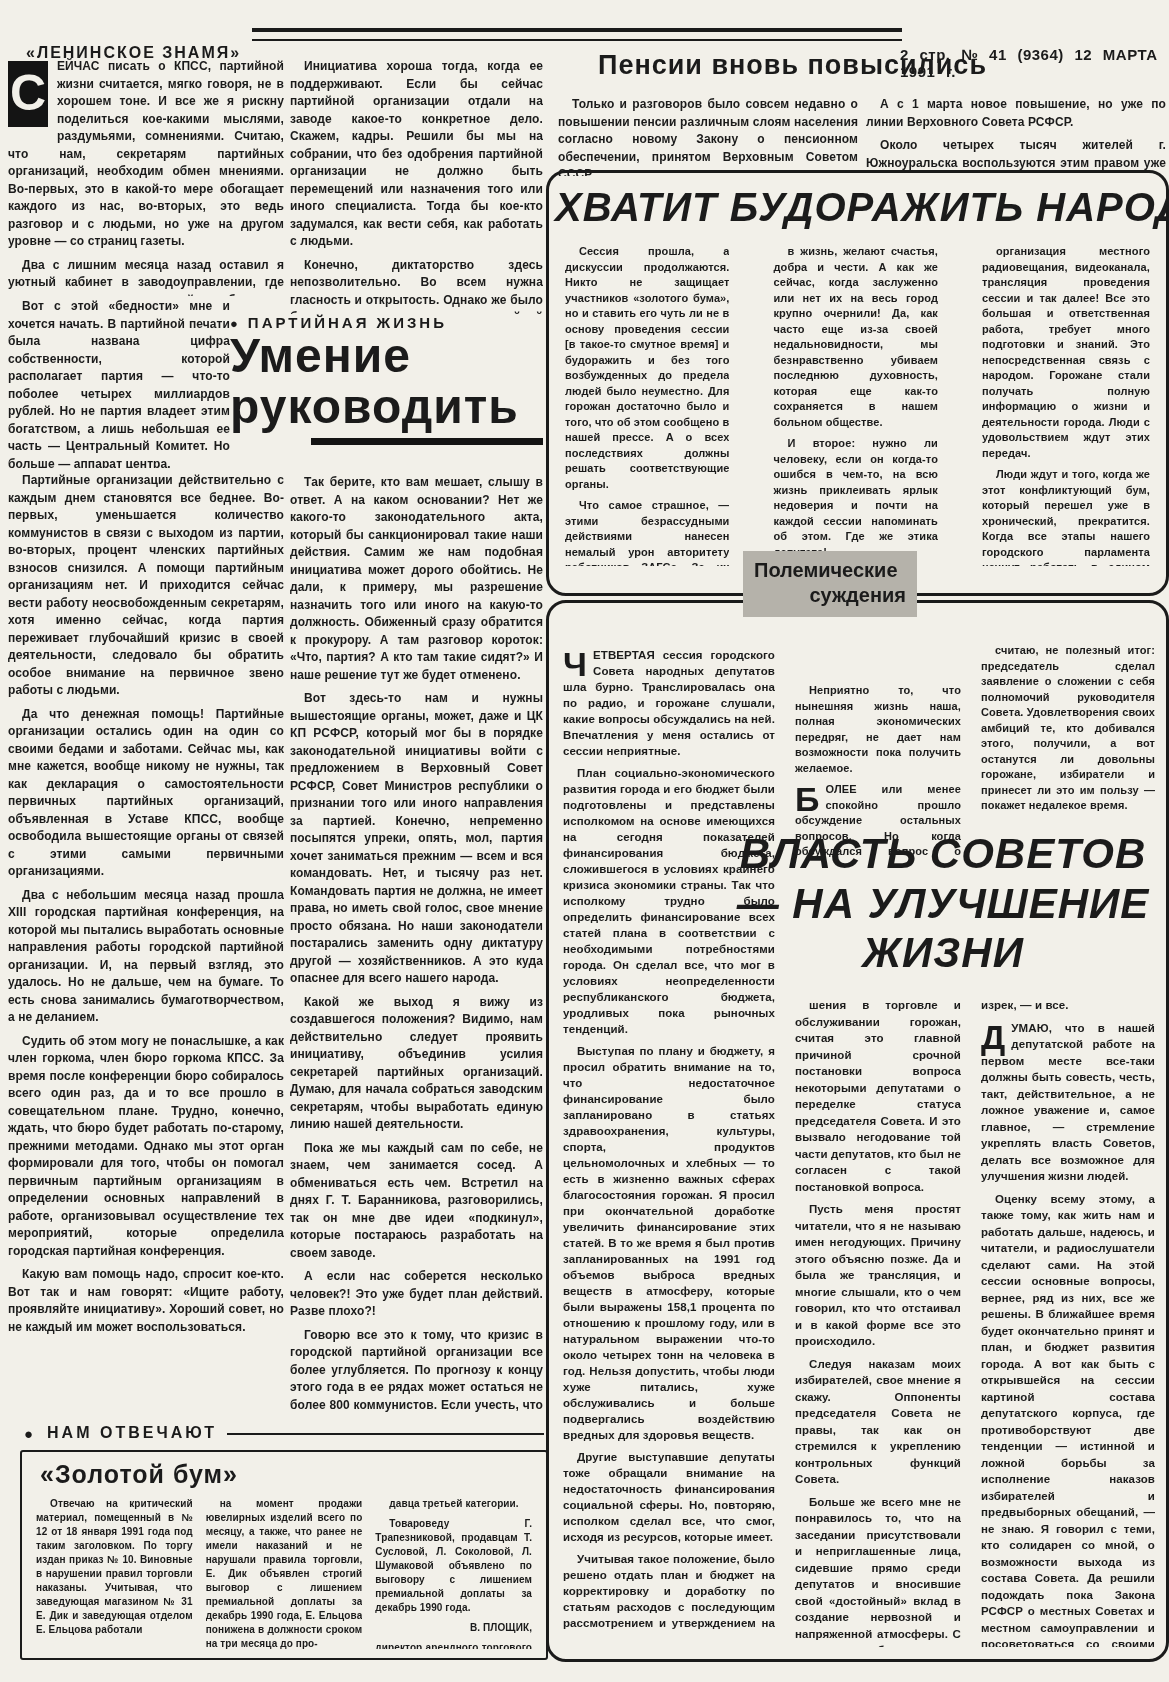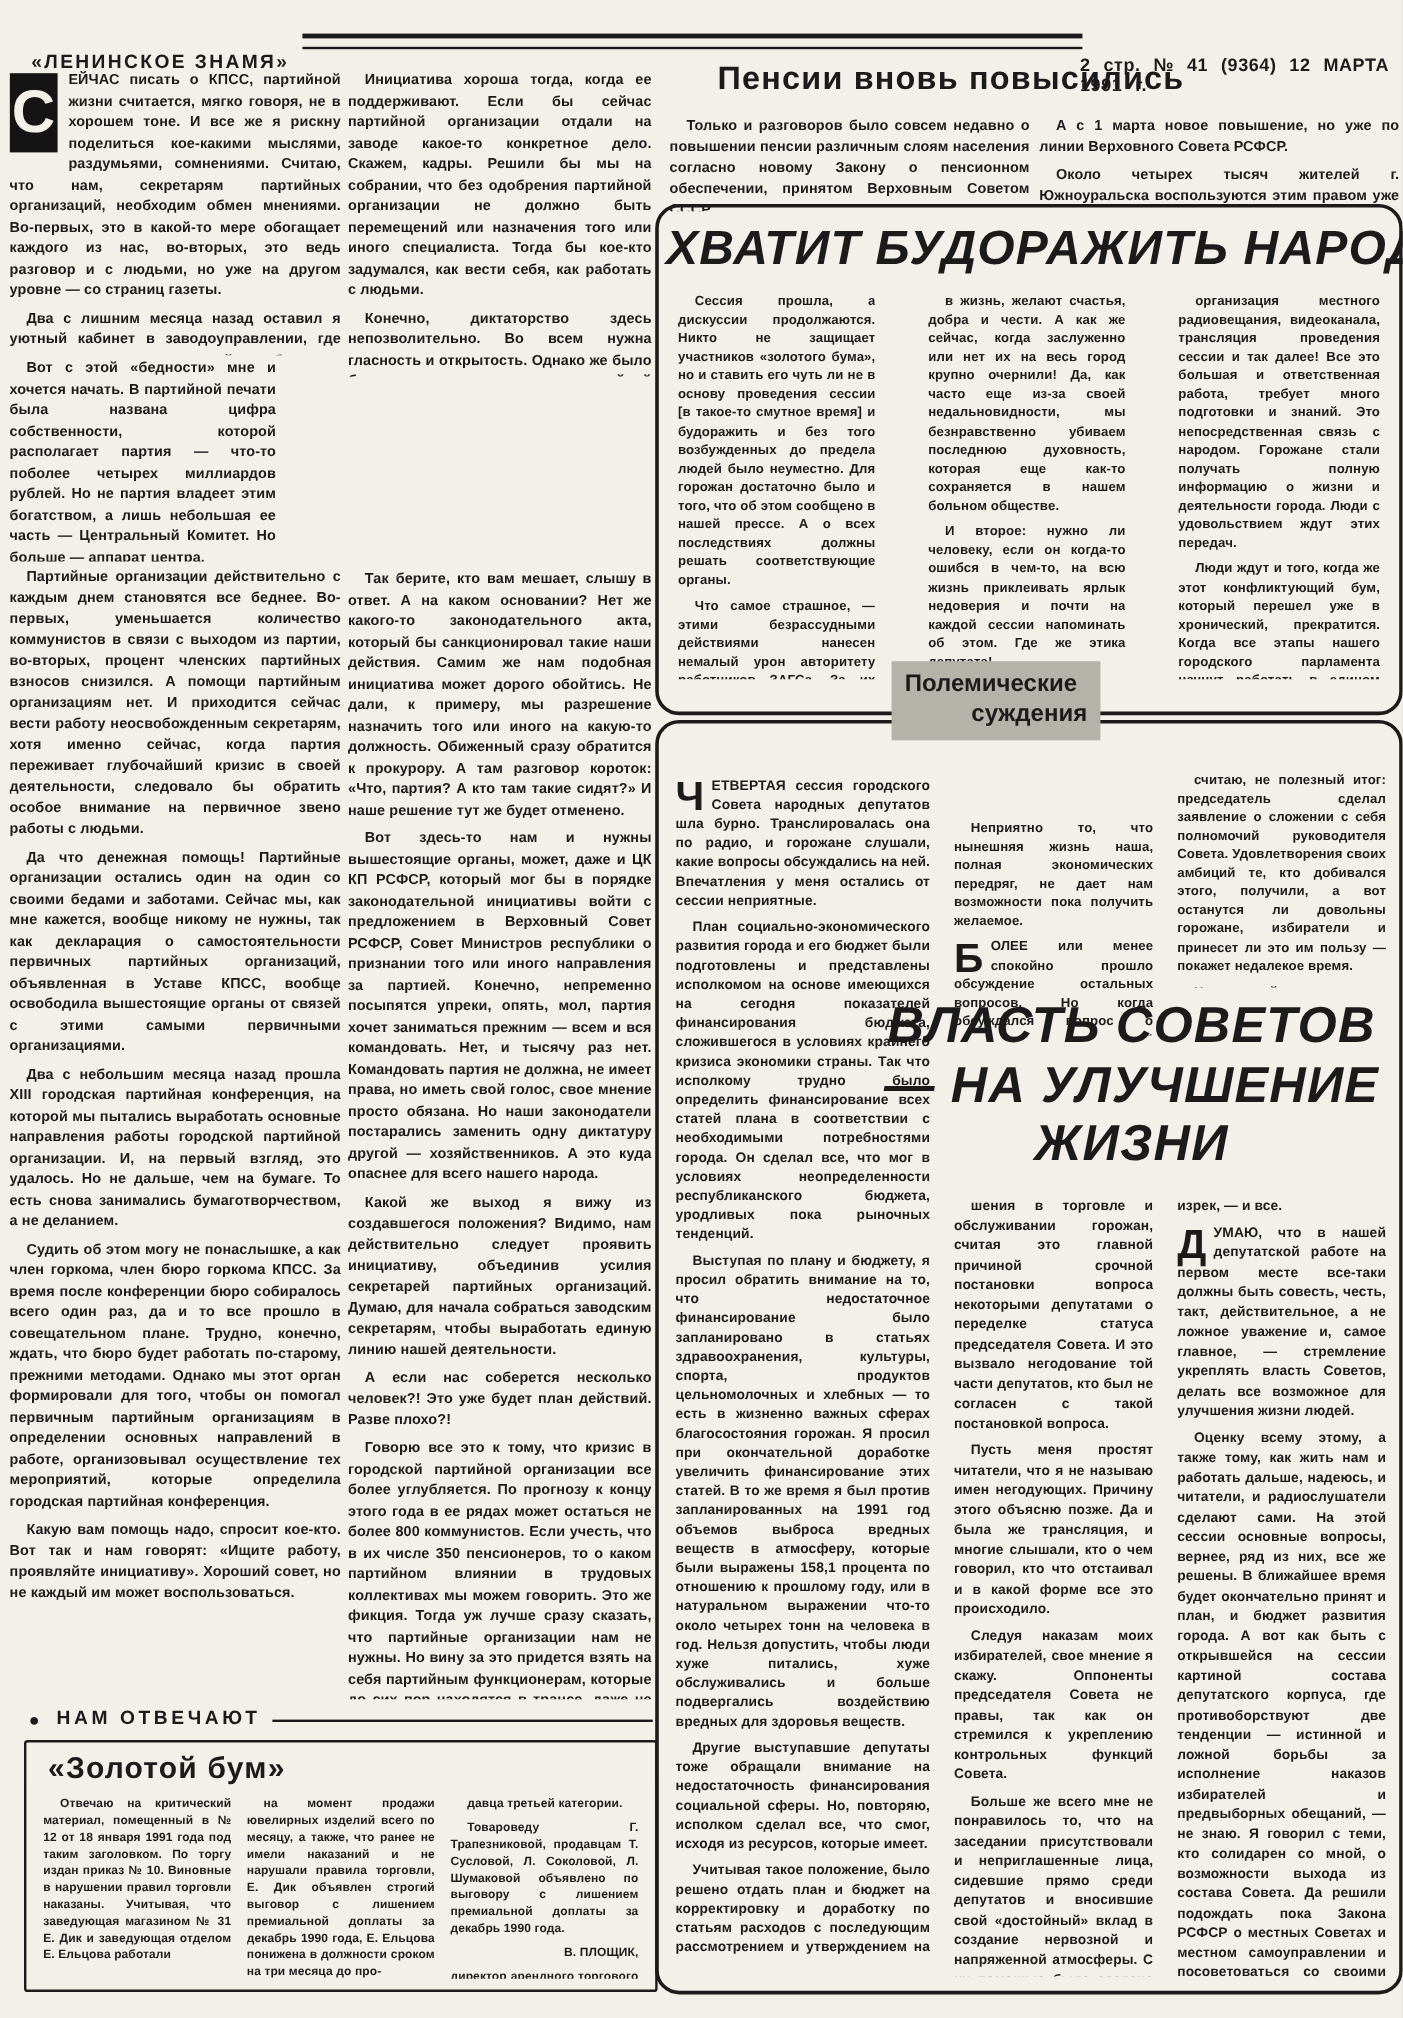--- a/index.html
+++ b/index.html
@@ -69,39 +69,48 @@
     </p>
     <div>
         <p>Два с лишним месяца назад оставил я уютный кабинет в заводоуправлении, где располагается наше партийное бюро, и перешел в электроцех. Вернулся к своей работе, которой отдал не один десяток лет. Нет, секретарем партбюро я остался, меня не переизбрали, только вот «бедность» партии не позволяет содержать освобожденного партийного работника.</p>
       </div>
   </div>
 
   <div class="abs bodytext" style="left:8px; top:298px; width:222px; height:170px;">
       <p>Вот с этой «бедности» мне и хочется начать. В партийной печати была названа цифра собственности, которой располагает партия — что-то поболее четырех миллиардов рублей. Но не партия владеет этим богатством, а лишь небольшая ее часть — Центральный Комитет. Но больше — аппарат центра.</p>
     </div>
 
+  <div class="abs" style="left:230px; top:314px; width:313px;">
+    <div class="section-label">
+      <span class="bullet">●</span><span>ПАРТИЙНАЯ ЖИЗНЬ</span>
+    </div>
+    <div class="pl-headline-line">Умение</div>
+    <div class="pl-headline-line">руководить</div>
+    <div class="pl-headline-bar"></div>
+  </div>
 
   <div class="abs bodytext" style="left:8px; top:472px; width:276px; height:944px;">
       <p>Партийные организации действительно с каждым днем становятся все беднее. Во-первых, уменьшается количество коммунистов в связи с выходом из партии, во-вторых, процент членских партийных взносов снизился. А помощи партийным организациям нет. И приходится сейчас вести работу неосвобожденным секретарям, хотя именно сейчас, когда партия переживает глубочайший кризис в своей деятельности, следовало бы обратить особое внимание на первичное звено работы с людьми.</p>
       <p>Да что денежная помощь! Партийные организации остались один на один со своими бедами и заботами. Сейчас мы, как мне кажется, вообще никому не нужны, так как декларация о самостоятельности первичных партийных организаций, объявленная в Уставе КПСС, вообще освободила вышестоящие органы от связей с этими самыми первичными организациями.</p>
       <p>Два с небольшим месяца назад прошла XIII городская партийная конференция, на которой мы пытались выработать основные направления работы городской партийной организации. И, на первый взгляд, это удалось. Но не дальше, чем на бумаге. То есть снова занимались бумаготворчеством, а не деланием.</p>
       <p>Судить об этом могу не понаслышке, а как член горкома, член бюро горкома КПСС. За время после конференции бюро собиралось всего один раз, да и то все прошло в совещательном плане. Трудно, конечно, ждать, что бюро будет работать по-старому, прежними методами. Однако мы этот орган формировали для того, чтобы он помогал первичным партийным организациям в определении основных направлений в работе, организовывал осуществление тех мероприятий, которые определила городская партийная конференция.</p>
       <p>Какую вам помощь надо, спросит кое-кто. Вот так и нам говорят: «Ищите работу, проявляйте инициативу». Хороший совет, но не каждый им может воспользоваться.</p>
     </div>
 
   <div class="abs bodytext" style="left:290px; top:58px; width:253px; height:256px;">
       <p>Инициатива хороша тогда, когда ее поддерживают. Если бы сейчас партийной организации отдали на заводе какое-то конкретное дело. Скажем, кадры. Решили бы мы на собрании, что без одобрения партийной организации не должно быть перемещений или назначения того или иного специалиста. Тогда бы кое-кто задумался, как вести себя, как работать с людьми.</p>
       <p>Конечно, диктаторство здесь непозволительно. Во всем нужна гласность и открытость. Однако же было бы конкретное дело партийной организации, за которое бы она несла ответственность. Тогда бы и работники предприятия увидели роль партийной организации, ее значение на производстве.</p>
     </div>
 
   <div class="abs bodytext" style="left:290px; top:474px; width:253px; height:942px;">
     <div>
         <p>Так берите, кто вам мешает, слышу в ответ. А на каком основании? Нет же какого-то законодательного акта, который бы санкционировал такие наши действия. Самим же нам подобная инициатива может дорого обойтись. Не дали, к примеру, мы разрешение назначить того или иного на какую-то должность. Обиженный сразу обратится к прокурору. А там разговор короток: «Что, партия? А кто там такие сидят?» И наше решение тут же будет отменено.</p>
         <p>Вот здесь-то нам и нужны вышестоящие органы, может, даже и ЦК КП РСФСР, который мог бы в порядке законодательной инициативы войти с предложением в Верховный Совет РСФСР, Совет Министров республики о признании того или иного направления за партией. Конечно, непременно посыпятся упреки, опять, мол, партия хочет заниматься прежним — всем и вся командовать. Нет, и тысячу раз нет. Командовать партия не должна, не имеет права, но иметь свой голос, свое мнение просто обязана. Но наши законодатели постарались заменить одну диктатуру другой — хозяйственников. А это куда опаснее для всего нашего народа.</p>
         <p>Какой же выход я вижу из создавшегося положения? Видимо, нам действительно следует проявить инициативу, объединив усилия секретарей партийных организаций. Думаю, для начала собраться заводским секретарям, чтобы выработать единую линию нашей деятельности.</p>
+        <p>Пока же мы каждый сам по себе, не знаем, чем занимается сосед. А обмениваться есть чем. Встретил на днях Г. Т. Баранникова, разговорились, так он мне две идеи «подкинул», которые постараюсь разработать на своем заводе.</p>
         <p>А если нас соберется несколько человек?! Это уже будет план действий. Разве плохо?!</p>
         <p>Говорю все это к тому, что кризис в городской партийной организации все более углубляется. По прогнозу к концу этого года в ее рядах может остаться не более 800 коммунистов. Если учесть, что в их числе 350 пенсионеров, то о каком партийном влиянии в трудовых коллективах мы можем говорить. Это же фикция. Тогда уж лучше сразу сказать, что партийные организации нам не нужны. Но вину за это придется взять на себя партийным функционерам, которые до сих пор находятся в трансе, даже не делая слабых попыток выйти из него.</p>
       </div>
 
   </div>
 
   <div class="abs pens-headline" style="left:558px; top:50px;">Пенсии вновь повысились</div>
   <div class="abs bodytext" style="left:558px; top:96px; width:300px; height:80px;">
       <p>Только и разговоров было совсем недавно о повышении пенсии различным слоям населения согласно новому Закону о пенсионном обеспечении, принятом Верховным Советом СССР.</p>
     </div>

